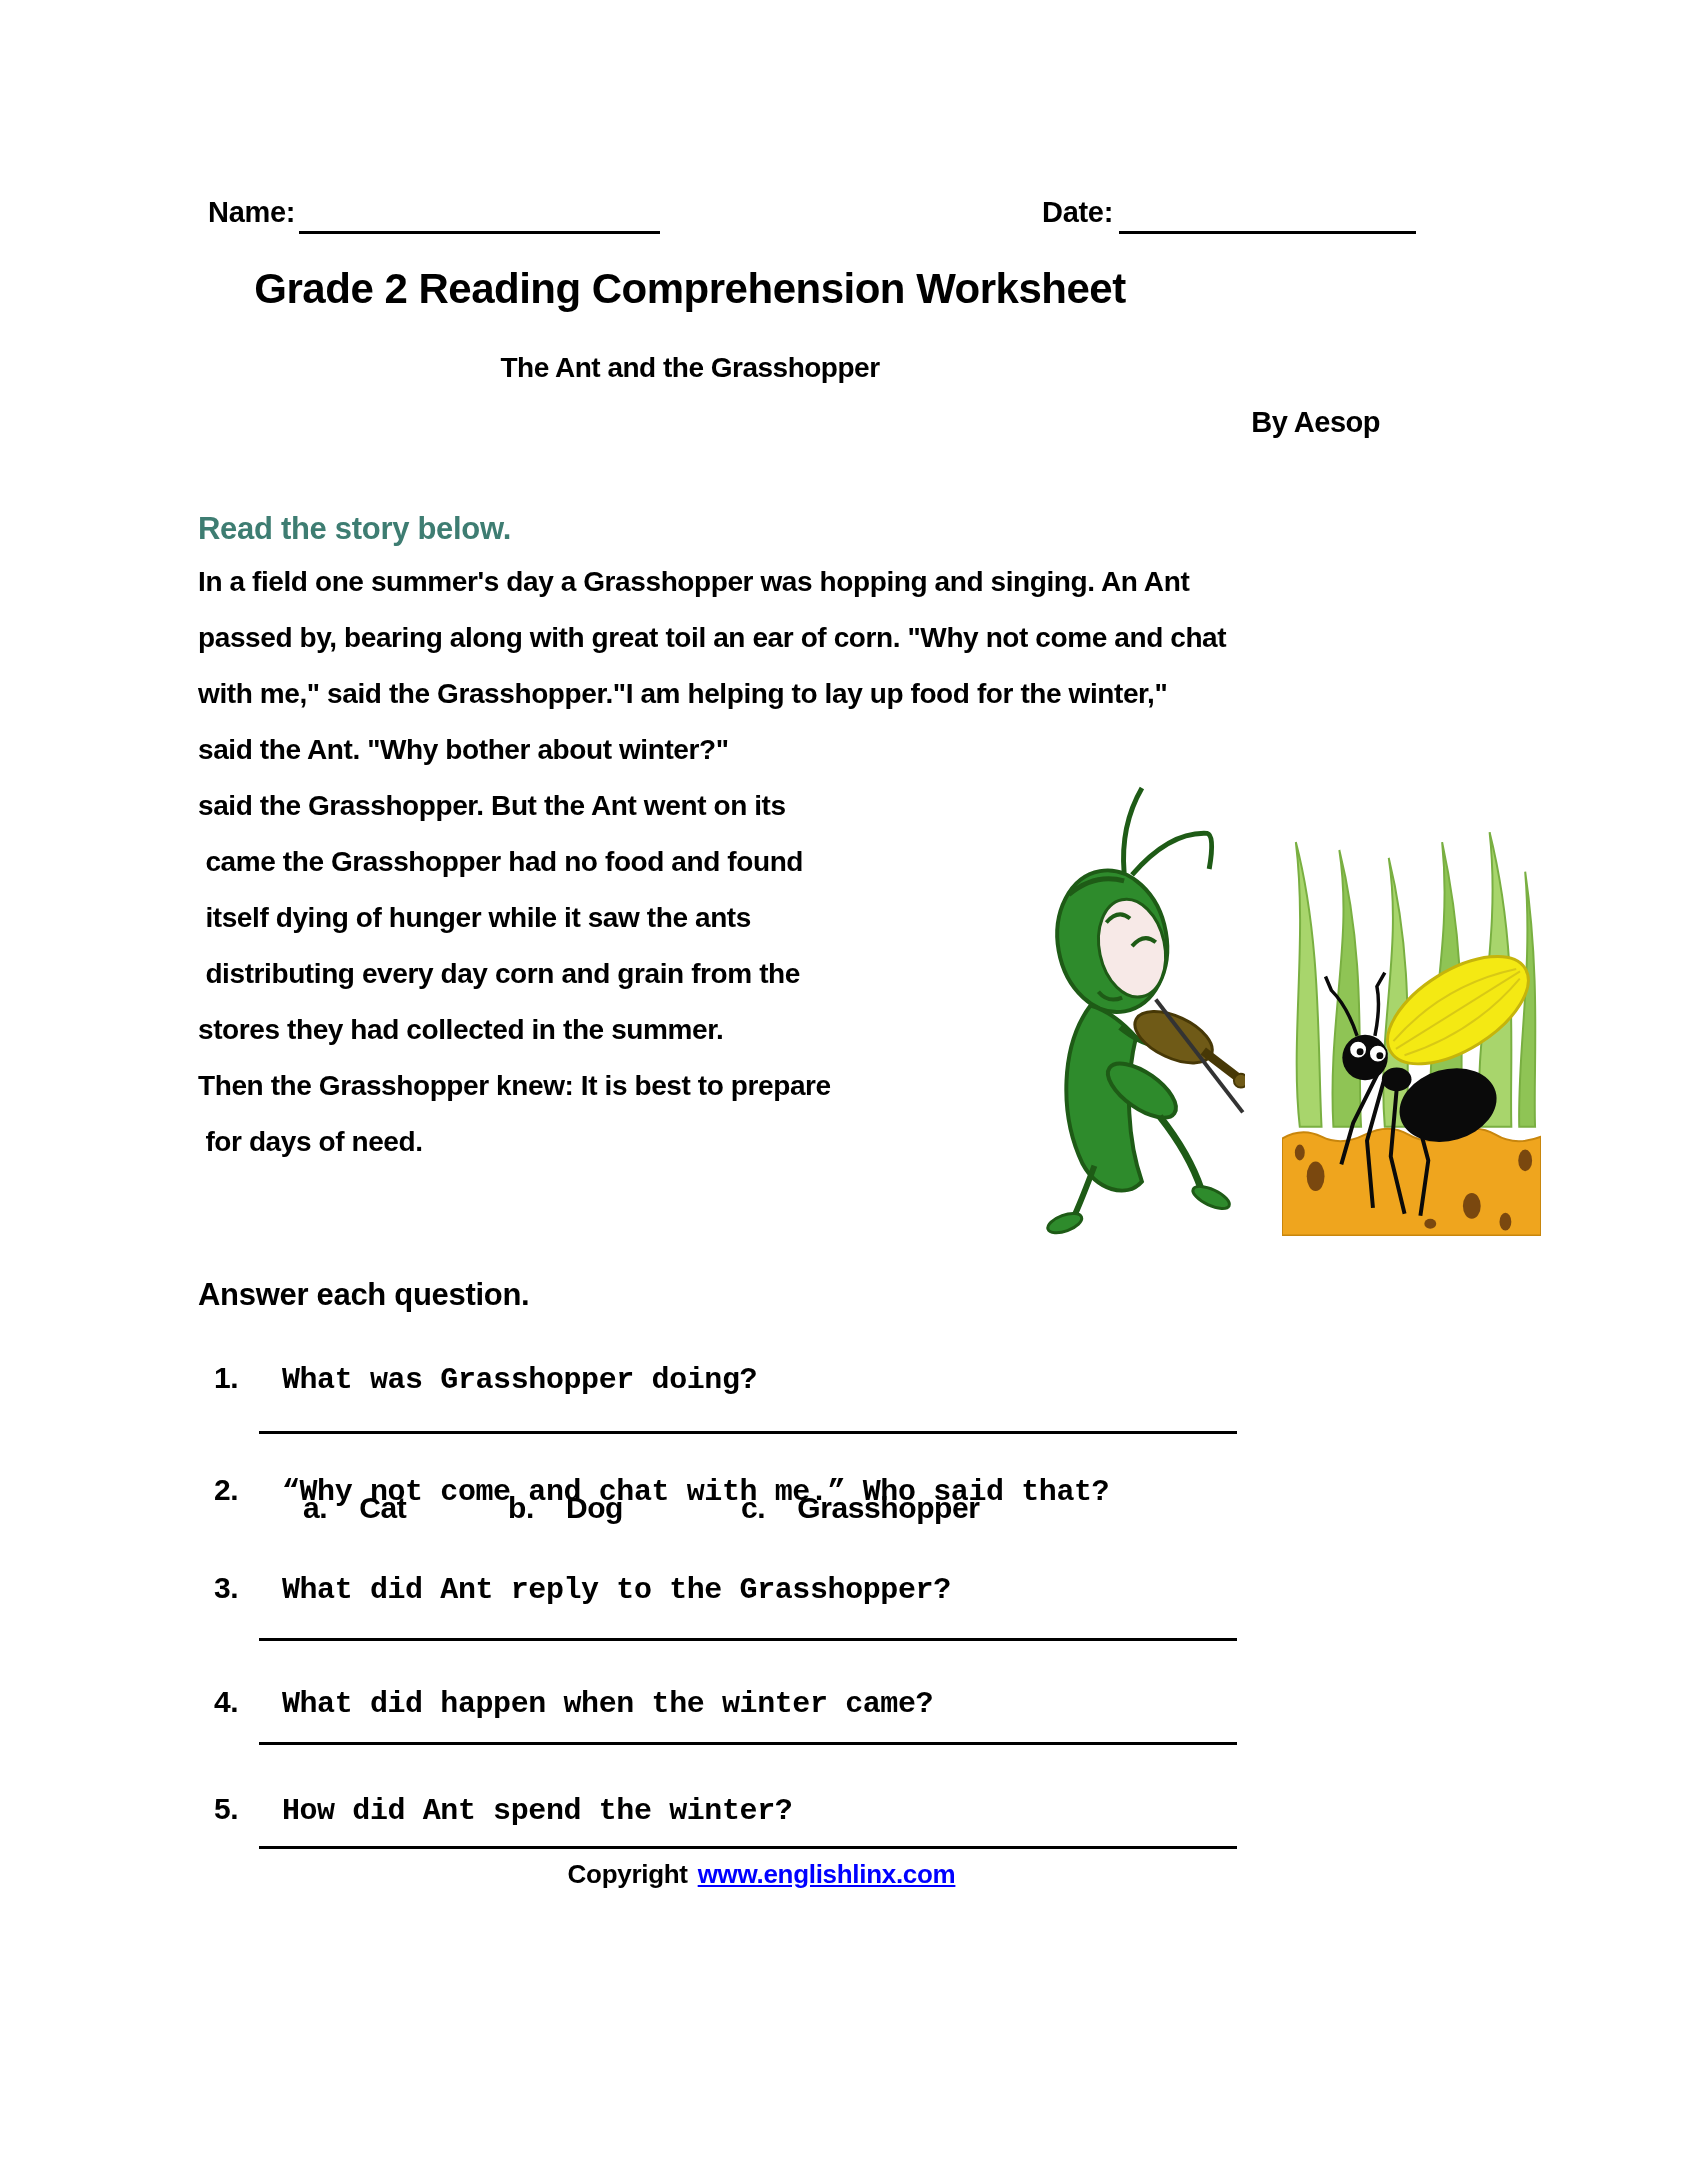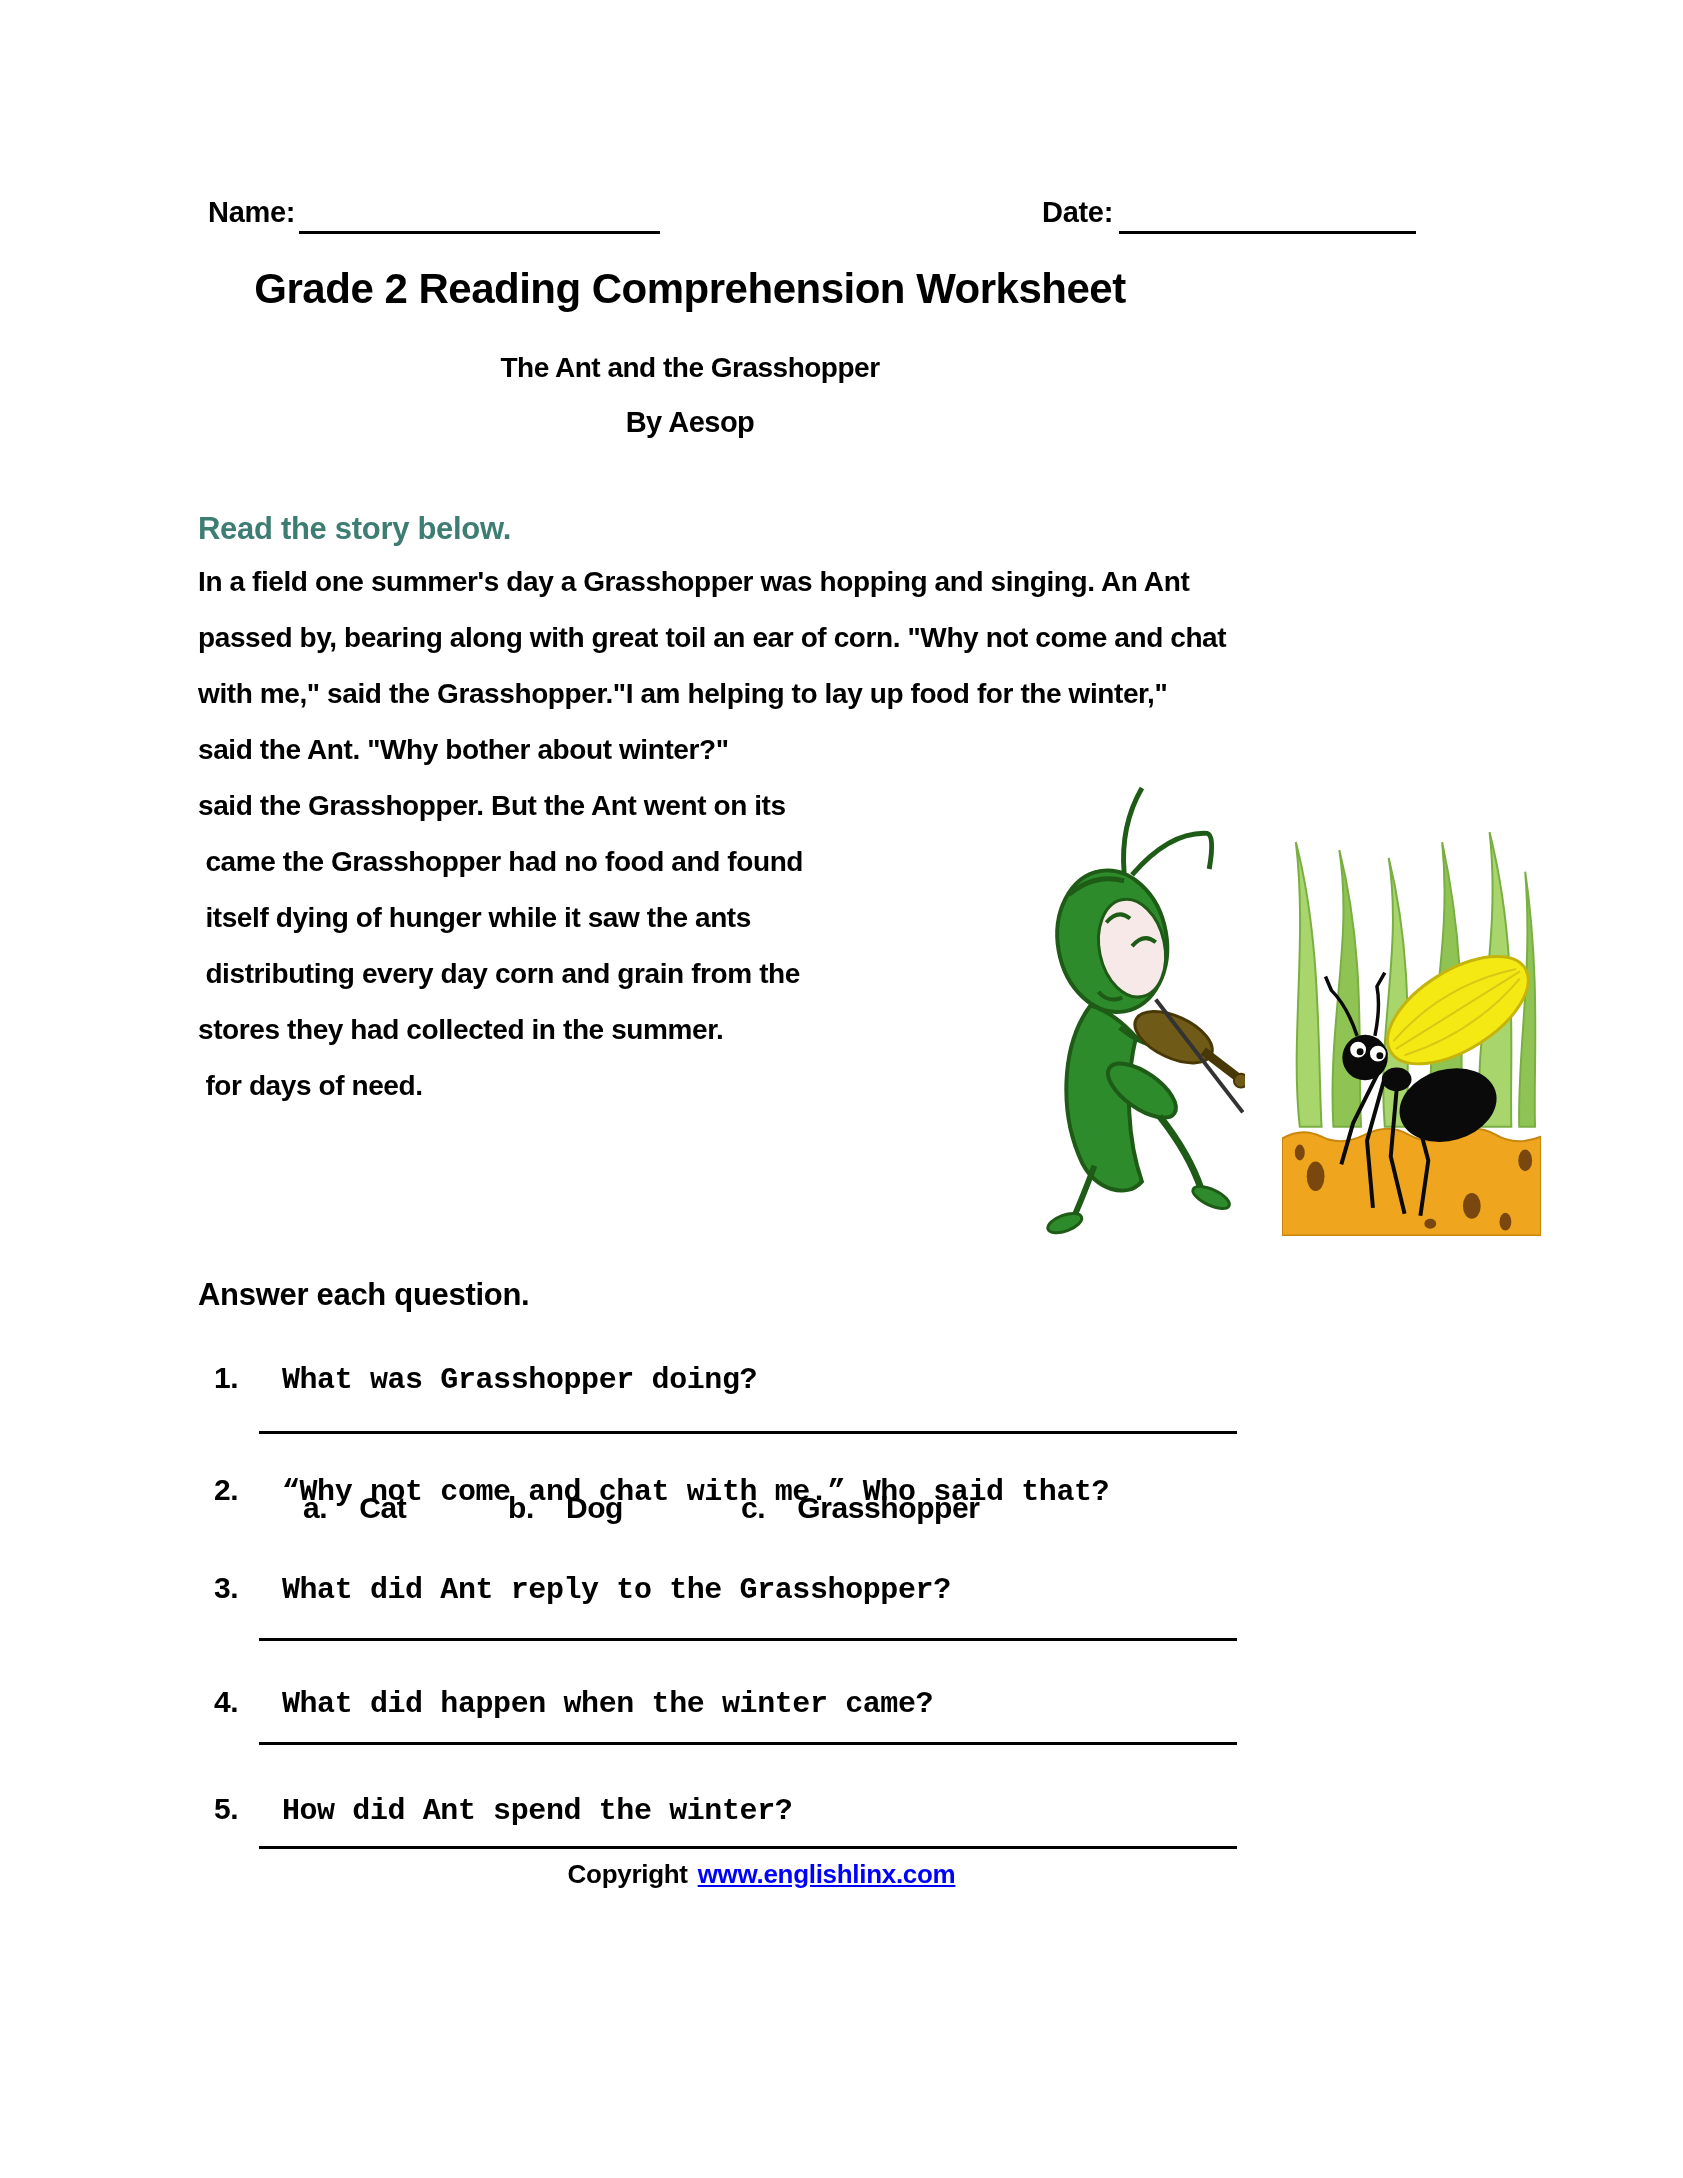--- a/index.html
+++ b/index.html
@@ -12,21 +12,21 @@
   .fill-label{font-size:29px;letter-spacing:-0.3px;margin-left:10px;}
   .blank-rule{border-bottom:3px solid #000;height:0;}
   #name-label{left:198px;top:196px;}
   #name-line{left:299px;top:231px;width:361px;}
   #date-label{left:1032px;top:196px;}
   #date-line{left:1119px;top:231px;width:297px;}
   
   .centered{left:0;width:1380px;text-align:center;letter-spacing:-0.5px;}
   #worksheet-title{top:265px;font-size:42px;}
   #story-title{top:352px;font-size:28px;}
-  #byline{top:406px;font-size:29px;}
+  #byline{top:406px;font-size:29px;text-align:right;}
   
   .section-heading{font-size:31px;letter-spacing:-0.3px;}
   #read-heading{left:198px;top:511px;}
   #answer-heading{left:198px;top:1277px;}
   
   #story{left:198px;top:554px;font-size:28px;line-height:56px;letter-spacing:-0.4px;}
   .story-line{white-space:pre;}
   
   #grasshopper-illustration{left:1025px;top:778px;width:220px;height:457px;}
   #ant-illustration{left:1282px;top:812px;width:259px;height:424px;}
@@ -71,20 +71,21 @@
 <div class="abs" id="story">
   <div class="story-line">In a field one summer's day a Grasshopper was hopping and singing. An Ant</div>
   <div class="story-line">passed by, bearing along with great toil an ear of corn. "Why not come and chat</div>
   <div class="story-line">with me," said the Grasshopper."I am helping to lay up food for the winter,"</div>
   <div class="story-line">said the Ant. "Why bother about winter?"</div>
   <div class="story-line">said the Grasshopper. But the Ant went on its</div>
   <div class="story-line"> came the Grasshopper had no food and found</div>
   <div class="story-line"> itself dying of hunger while it saw the ants</div>
   <div class="story-line"> distributing every day corn and grain from the</div>
   <div class="story-line">stores they had collected in the summer.</div>
+  <div class="story-line">Then the Grasshopper knew: It is best to prepare</div>
   <div class="story-line"> for days of need.</div>
 </div>
 
 <div class="abs" id="grasshopper-illustration">
   <svg width="220" height="457" viewBox="0 0 222 462">
     <path d="M100,96 Q96,48 118,10" stroke="#1E5B16" stroke-width="5" fill="none"></path>
     <path d="M108,98 Q146,54 184,56 Q192,58 186,92" stroke="#1E5B16" stroke-width="5" fill="none"></path>
     <ellipse cx="88" cy="165" rx="55" ry="72" fill="#2E8B2C" stroke="#1E5B16" stroke-width="4" transform="rotate(-10 88 165)"></ellipse>
     <path d="M44,118 Q70,96 100,104" stroke="#1E5B16" stroke-width="5" fill="none"></path>
     <ellipse cx="108" cy="172" rx="33" ry="50" fill="#F7E9E7" stroke="#1E5B16" stroke-width="3" transform="rotate(-12 108 172)"></ellipse>

